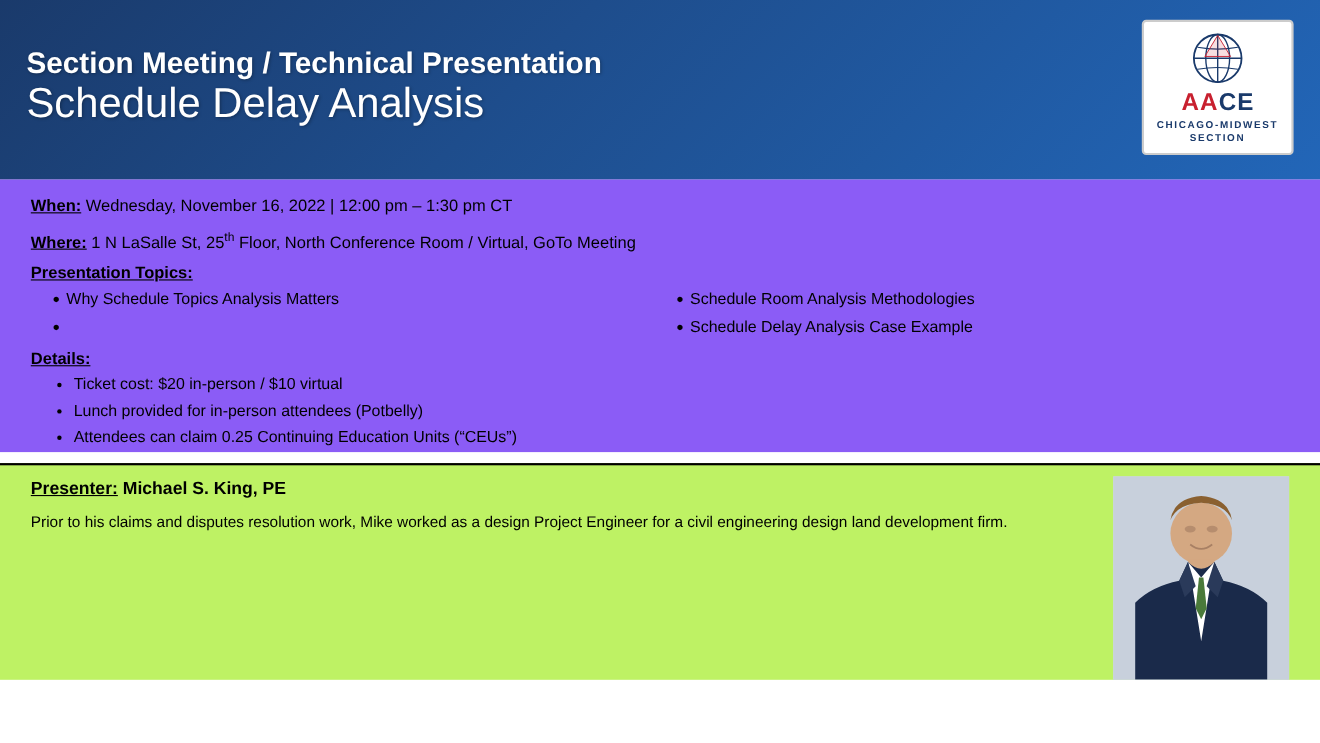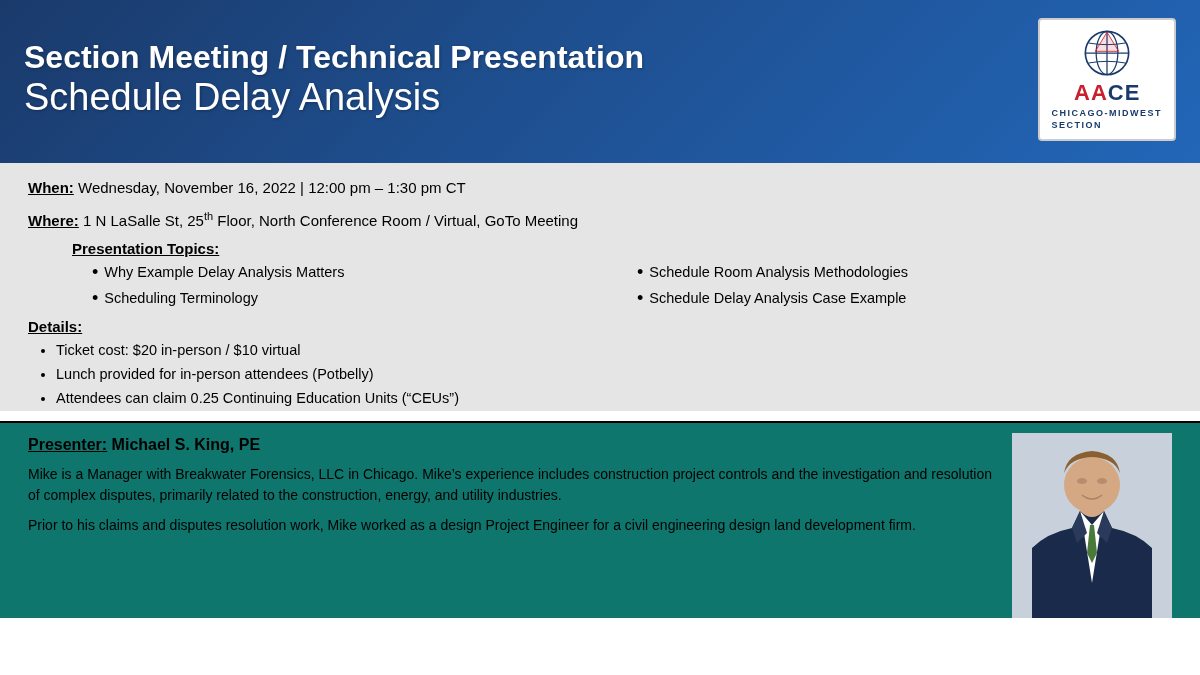--- a/index.html
+++ b/index.html
@@ -21,21 +21,21 @@
       display: flex;
       align-items: center;
       justify-content: space-between;
     }
 
     .header-text {
       flex: 1;
     }
 
     .header-title-line1 {
-      font-size: 32px;
+      font-size: 27px;
       font-weight: 700;
       color: #fff;
       line-height: 1.15;
       text-shadow: 1px 1px 3px rgba(0,0,0,0.3);
     }
 
     .header-title-line2 {
       font-size: 38px;
       font-weight: 400;
       color: #fff;
@@ -55,52 +55,51 @@
       min-width: 120px;
       min-height: 80px;
       border-radius: 4px;
     }
 
     .logo-subtitle {
       font-size: 9px;
       font-weight: 700;
       color: #1a3a6b;
       letter-spacing: 1.5px;
-      text-align: left;
+      text-align: center;
       margin-top: 2px;
       line-height: 1.3;
     }
 
     
     .logo-globe {
       width: 50px;
       height: 50px;
       margin-bottom: 2px;
     }
 
     
     .content {
       padding: 14px 28px 0 28px;
-      background: #e5e5e5;
+      background: #8b5cf6;
     }
 
     .info-line {
       margin-bottom: 8px;
       font-size: 15px;
       line-height: 1.5;
     }
 
     .info-line .label {
       font-weight: 700;
       text-decoration: underline;
     }
 
     .presentation-topics {
       margin-bottom: 8px;
-      margin-left: 44px;
     }
 
     .section-label {
       font-weight: 700;
       text-decoration: underline;
       font-size: 15px;
       margin-bottom: 4px;
       display: block;
     }
 
@@ -130,30 +129,30 @@
     }
 
     .details-list {
       padding-left: 20px;
       font-size: 14.5px;
     }
 
     .details-list li {
       list-style: disc;
       line-height: 1.65;
-      margin-left: 8px;
+      margin-left: 19px;
     }
 
     
     .presenter-section {
       border-top: 2px solid #000;
       padding-top: 10px;
       padding-left: 28px;
       padding-right: 28px;
-      background: #0f766e;
+      background: #bef264;
       display: flex;
       gap: 20px;
       align-items: flex-start;
     }
 
     .presenter-text {
       flex: 1;
       font-size: 14px;
       line-height: 1.55;
       text-align: justify;
@@ -237,29 +236,28 @@
     <span class="label">Where:</span>
     <span> 1 N LaSalle St, 25<sup>th</sup> Floor, North Conference Room / Virtual, GoTo Meeting</span>
   </div>
 
   <div class="presentation-topics">
     <span class="section-label">Presentation Topics:</span>
     <div class="topics-grid">
 
       <div class="topic-item">
         <span class="bullet">•</span>
-        <span>Why Example Delay Analysis Matters</span>
+        <span>Why Schedule Topics Analysis Matters</span>
       </div>
       <div class="topic-item">
         <span class="bullet">•</span>
         <span>Schedule Room Analysis Methodologies</span>
       </div>
       <div class="topic-item">
         <span class="bullet">•</span>
-        <span>Scheduling Terminology</span>
       </div>
       <div class="topic-item">
         <span class="bullet">•</span>
         <span>Schedule Delay Analysis Case Example</span>
       </div>
     </div>
   </div>
 
   <div class="details-section">
     <span class="section-label">Details:</span>
@@ -271,21 +269,20 @@
   </div>
 </div>
 
 <div class="presenter-section">
   <div class="presenter-text">
     <div class="presenter-name-line">
       <span class="presenter-name-label">Presenter:</span>
       <span class="presenter-name-bold"> </span>
       <span class="presenter-name-bold">Michael S. King, PE</span>
     </div>
-    <p class="bio-para">Mike is a Manager with Breakwater Forensics, LLC in Chicago. Mike’s experience includes construction project controls and the investigation and resolution of complex disputes, primarily related to the construction, energy, and utility industries.</p>
     <p class="bio-para">Prior to his claims and disputes resolution work, Mike worked as a design Project Engineer for a civil engineering design land development firm.</p>
   </div>
 
   <div class="presenter-photo">
     <svg width="160" height="185" viewBox="0 0 160 185" xmlns="http://www.w3.org/2000/svg">
 
       <rect width="160" height="185" fill="#c8d0dc"></rect>
 
       <circle cx="80" cy="52" r="28" fill="#d4a882"></circle>
 

